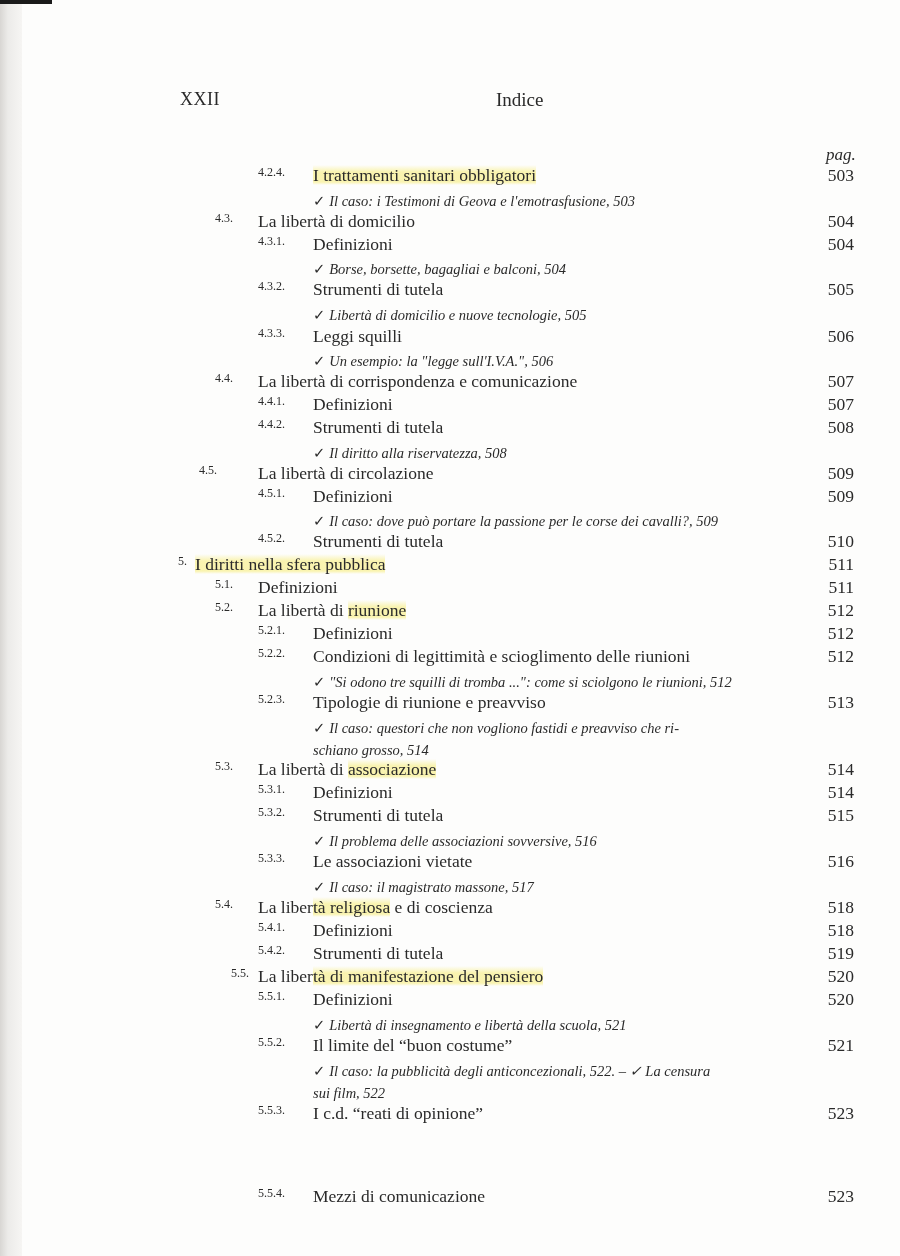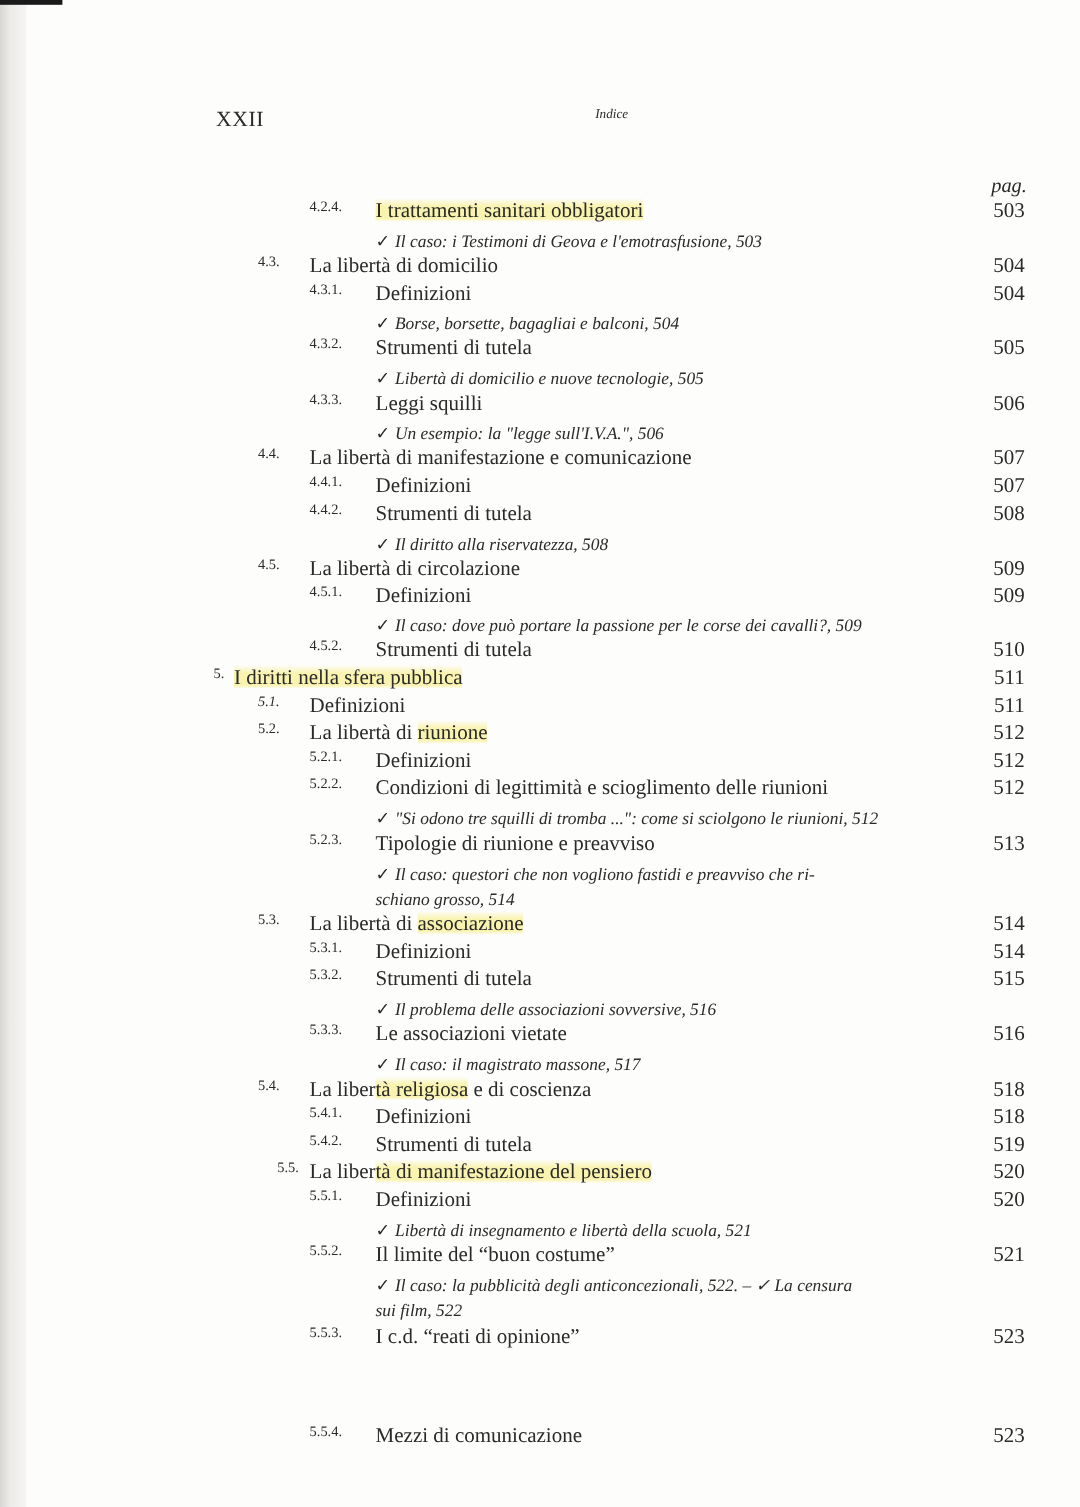--- a/index.html
+++ b/index.html
@@ -13,21 +13,21 @@
       position: absolute; left: 0; top: 0; width: 22px; height: 1256px;
       background: linear-gradient(to right, #d8d6d3 0px, #ecebe9 8px, #f6f5f3 22px);
     }
     .spine-top {
       position: absolute; left: 0; top: 0; width: 52px; height: 4px; background: #1a1a1a;
     }
     .page-number {
       position: absolute; left: 180px; top: 89px; font-size: 18px; letter-spacing: 0.5px;
     }
     .running-head {
-      position: absolute; left: 496px; top: 89px; font-size: 11px; font-style: italic;
+      position: absolute; left: 496px; top: 89px; font-size: 19px; 
     }
     .pag-label {
       position: absolute; left: 826px; top: 145px; font-size: 17px; font-style: italic;
     }
     .row {
       position: absolute; left: 0; width: 900px; height: 22px;
     }
     .num {
       position: absolute; font-size: 12px; white-space: nowrap;
     }
@@ -88,38 +88,38 @@
     <div class="row" style="top: 326px;">
       <span class="num" style="left: 258px;">4.3.3.</span>
       <span class="title" style="left: 313px;"><span>Leggi squilli</span></span>
       <span class="pg">506</span>
     </div>
     <div class="row" style="top: 350px;">
       <span class="note" style="left: 313px; top: 3px;"><span class="check">✓</span><span>Un esempio: la "legge sull'I.V.A.", 506</span></span>
     </div>
     <div class="row" style="top: 371px;">
       <span class="num" style="left: 215px;">4.4.</span>
-      <span class="title" style="left: 258px;"><span>La libertà di manifestazione e comunicazione</span></span>
+      <span class="title" style="left: 258px;"><span>La libertà di corrispondenza e comunicazione</span></span>
       <span class="pg">507</span>
     </div>
     <div class="row" style="top: 394px;">
       <span class="num" style="left: 258px;">4.4.1.</span>
       <span class="title" style="left: 313px;"><span>Definizioni</span></span>
       <span class="pg">507</span>
     </div>
     <div class="row" style="top: 417px;">
       <span class="num" style="left: 258px;">4.4.2.</span>
       <span class="title" style="left: 313px;"><span>Strumenti di tutela</span></span>
       <span class="pg">508</span>
     </div>
     <div class="row" style="top: 442px;">
       <span class="note" style="left: 313px; top: 3px;"><span class="check">✓</span><span>Il diritto alla riservatezza, 508</span></span>
     </div>
     <div class="row" style="top: 463px;">
-      <span class="num" style="left: 215px;">4.5.</span>
+      <span class="num" style="left: 199px;">4.5.</span>
       <span class="title" style="left: 258px;"><span>La libertà di circolazione</span></span>
       <span class="pg">509</span>
     </div>
     <div class="row" style="top: 486px;">
       <span class="num" style="left: 258px;">4.5.1.</span>
       <span class="title" style="left: 313px;"><span>Definizioni</span></span>
       <span class="pg">509</span>
     </div>
     <div class="row" style="top: 510px;">
       <span class="note" style="left: 313px; top: 3px;"><span class="check">✓</span><span>Il caso: dove può portare la passione per le corse dei cavalli?, 509</span></span>
@@ -128,21 +128,21 @@
       <span class="num" style="left: 258px;">4.5.2.</span>
       <span class="title" style="left: 313px;"><span>Strumenti di tutela</span></span>
       <span class="pg">510</span>
     </div>
     <div class="row" style="top: 554px;">
       <span class="num" style="left: 178px;">5.</span>
       <span class="title" style="left: 195px;"><span class="hl">I diritti nella sfera pubblica</span></span>
       <span class="pg">511</span>
     </div>
     <div class="row" style="top: 577px;">
-      <span class="num" style="left: 215px; font-style: italic;">5.1.</span>
+      <span class="num" style="left: 215px;">5.1.</span>
       <span class="title" style="left: 258px;"><span>Definizioni</span></span>
       <span class="pg">511</span>
     </div>
     <div class="row" style="top: 600px;">
       <span class="num" style="left: 215px;">5.2.</span>
       <span class="title" style="left: 258px;"><span>La libertà di </span><span class="hl">riunione</span></span>
       <span class="pg">512</span>
     </div>
     <div class="row" style="top: 623px;">
       <span class="num" style="left: 258px;">5.2.1.</span>

